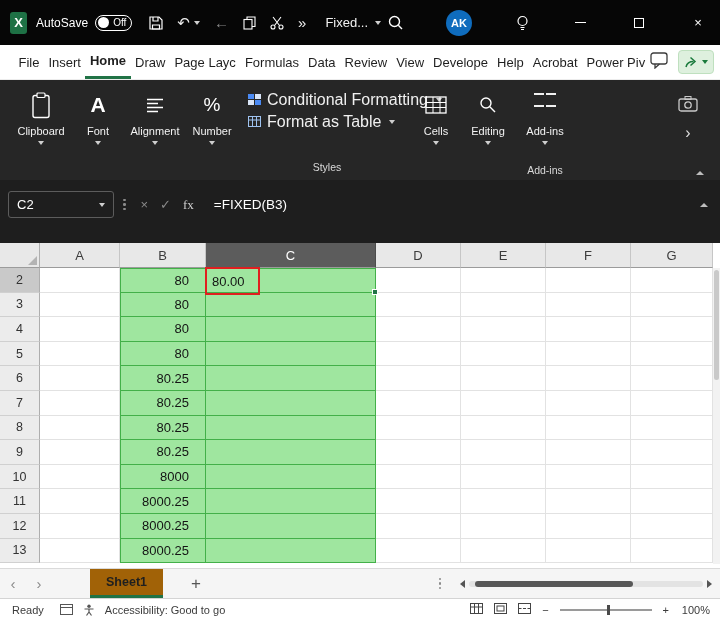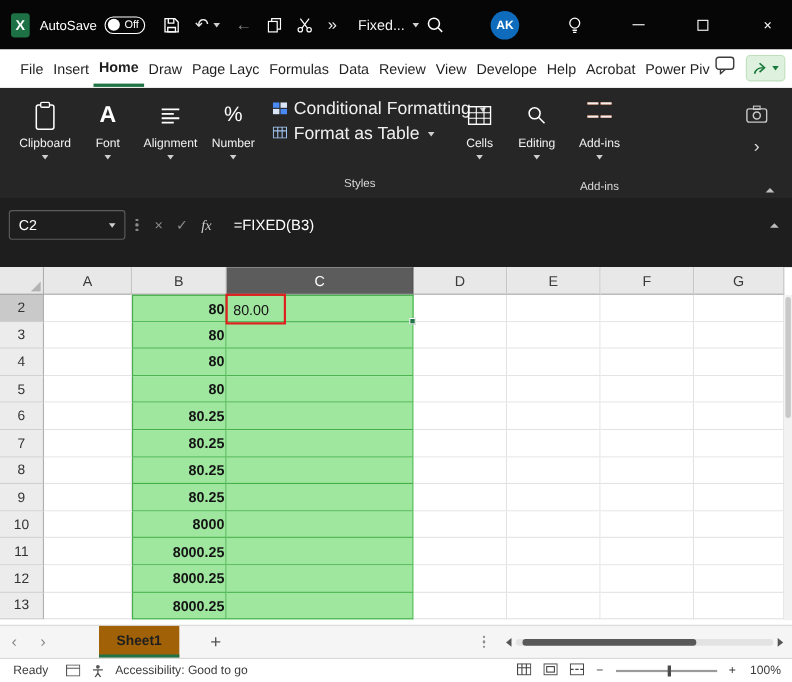--- a/index.html
+++ b/index.html
@@ -67,42 +67,42 @@
 
   
   .formulabar { position:absolute; top:180px; left:0; width:100%; height:63px; background:#1e1e1e;
                 display:flex; align-items:center; padding:0 8px 14px 8px; }
   .namebox { width:106px; height:27px; border:1px solid #5c5c5c; border-radius:3px; display:flex;
              align-items:center; padding:0 8px; color:#fff; font-size:13px; gap:6px; }
   .namebox .cv { margin-left:auto; }
   .dotcol { display:inline-flex; flex-direction:column; gap:2px; margin:0 9px; }
   .dotcol i { width:2.5px; height:2.5px; border-radius:50%; background:#8a8a8a; }
   .fbtn { color:#8a8a8a; font-size:13px; margin:0 6px; }
-  .fx { color:#cfcfcf; font-style:italic; font-family:"Liberation Serif","DejaVu Serif",serif; }
+  .fx { color:#cfcfcf; font-family:"Liberation Serif","DejaVu Serif",serif; }
   .formula-input { flex:1; color:#fff; font-size:13.5px; padding-left:14px; }
   .fexpand { margin-right:4px; }
 
   
   .gridwrap { position:absolute; top:243px; left:0; width:100%; height:325px; background:#fff; }
   .hrow { display:flex; height:25px; }
   .corner { width:40px; background:#e8e8e8; border-right:1px solid #aeaeae; border-bottom:1px solid #9b9b9b; position:relative; }
   .tri { position:absolute; right:2px; bottom:2px; width:0; height:0;
          border-left:9px solid transparent; border-bottom:9px solid #b3b3b3; }
   .chead { background:#e8e8e8; border-right:1px solid #c6c6c6; border-bottom:1px solid #9b9b9b;
            display:flex; align-items:center; justify-content:center; font-size:13px; color:#3c3c3c; }
   .chead.sel { background:#5c5c5c; color:#fff; border-right-color:#4c4c4c; }
   .colA { width:80px; } .colB { width:86px; } .colC { width:170px; } .colD { width:85px; }
   .colE { width:85px; } .colF { width:85px; } .colG { width:82px; }
   .grow { display:flex; height:24.6px; }
   .rhead { width:40px; background:#ececec; border-right:1px solid #aeaeae; border-bottom:1px solid #d0d0d0;
            display:flex; align-items:center; justify-content:center; font-size:12.5px; color:#333; }
   .grow.sel .rhead { background:#c9c9c9; }
   .cell { border-right:1px solid #e2e2e2; border-bottom:1px solid #e2e2e2; font-size:13px; color:#141414;
           display:flex; align-items:center; background:#fff; }
-  .num { justify-content:flex-end; padding-right:1px;font-weight:bold; }
+  .num { justify-content:flex-end; padding-right:16px; }
   .green { background:#9fe69f; border-right-color:#43b049; border-bottom-color:#43b049; }
   .gtop { border-top:1px solid #43b049; }
   .gleft { border-left:1px solid #43b049; }
   .c2cell { position:relative; }
   .redbox { position:absolute; left:-1px; top:-2px; width:55px; height:28px; border:2px solid #e01f1f;
             display:flex; align-items:center; padding-left:5px; font-size:13px; color:#141414; z-index:3; }
   .fillhandle { position:absolute; right:-3px; bottom:-3px; width:6px; height:6px; background:#217346;
                 border:1px solid #fff; z-index:4; }
   .vscroll { position:absolute; top:25px; right:0; width:7px; height:296px; background:#f2f2f2; }
   .vthumb { margin:2px 1px 0 1px; height:110px; background:#c9c9c9; border-radius:3px; }

